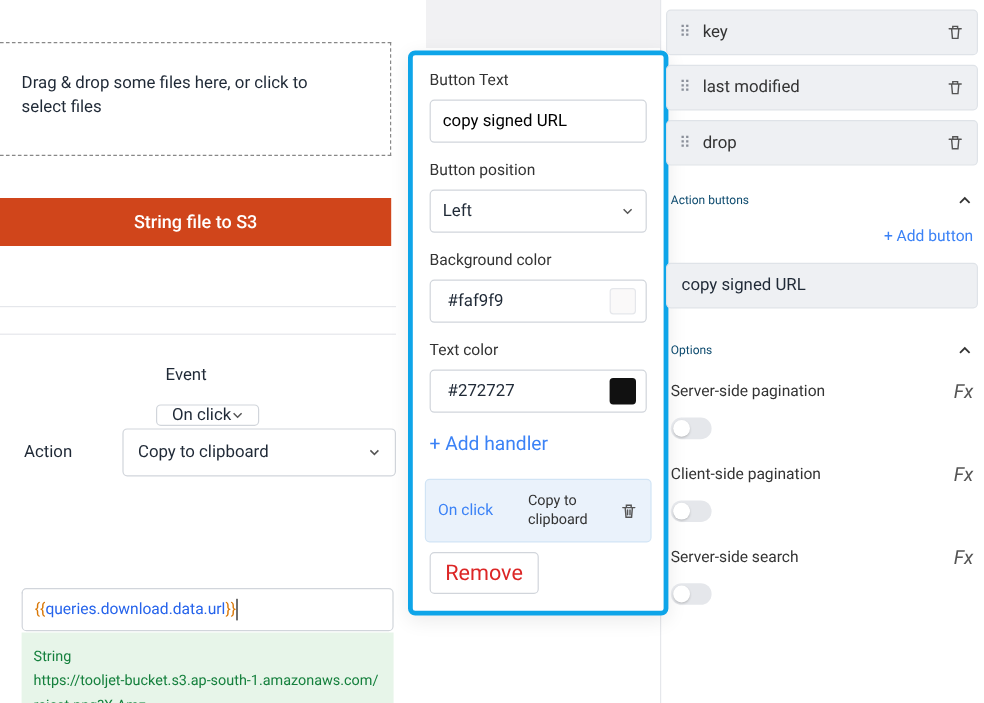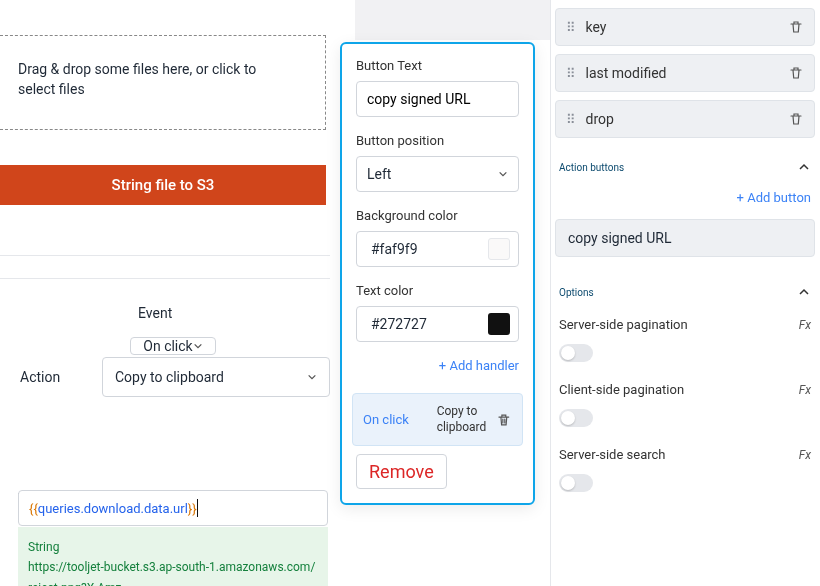--- a/index.html
+++ b/index.html
@@ -24,29 +24,29 @@
 .text-label { position: absolute; left: 18px; top: 490px; font-size: 15px; color: #1f2936; }
 .text-input-box { position: absolute; left: 18px; top: 490px; width: 310px; height: 36px; border: 1px solid #d1d5db; border-radius: 4px; padding: 0 10px; display: flex; align-items: center; background: #fff; font-family: monospace; font-size: 13px; }
 .text-input-box .brace { color: #d97706; }
 .text-input-box .var { color: #2563eb; }
 .cursor-line { display: inline-block; width: 1px; height: 18px; background: #111; vertical-align: middle; }
 
 .preview-box { position: absolute; left: 18px; top: 527px; width: 310px; background: #e7f5e9; padding: 10px; font-family: monospace; font-size: 12px; color: #15803d; line-height: 1.7; border-radius: 0 0 4px 4px; }
 .preview-url { word-break: break-all; }
 
 
-.popover { position: absolute; left: 340px; top: 42px; width: 195px; background: #fff; border: 2px solid #0ea5e9; border-radius: 6px; box-shadow: 0 4px 16px rgba(0,0,0,0.08); padding: 0; }
+.popover { position: absolute; left: 340px; top: 42px; width: 217px; background: #fff; border: 4px solid #0ea5e9; border-radius: 6px; box-shadow: 0 4px 16px rgba(0,0,0,0.08); padding: 0; }
 .popover-body { padding: 14px 14px 10px 14px; }
 .popover-label { font-size: 13px; color: #333; margin-bottom: 8px; }
 .popover-input { width: 100%; height: 36px; border: 1px solid #d1d5db; border-radius: 4px; padding: 0 10px; font-size: 14px; margin-bottom: 16px; }
 .popover-select { width: 100%; height: 36px; border: 1px solid #d1d5db; border-radius: 4px; padding: 0 10px; font-size: 14px; margin-bottom: 16px; display: flex; align-items: center; justify-content: space-between; cursor: pointer; }
 .color-row { display: flex; align-items: center; gap: 0; border: 1px solid #d1d5db; border-radius: 4px; height: 36px; margin-bottom: 16px; padding: 0 8px 0 14px; }
 .color-row span { flex: 1; font-size: 14px; }
 .color-swatch { width: 22px; height: 22px; border-radius: 3px; }
-.add-handler { text-align: right; color: #3b82f6; font-size: 13px; cursor: pointer; margin-bottom: 0; }
+.add-handler { text-align: left; color: #3b82f6; font-size: 16px; cursor: pointer; margin-bottom: 0; }
 .handler-row { background: #eaf2fb; border: 1px solid #d1e4f5; border-radius: 4px; margin: 10px 10px 8px 10px; padding: 10px 10px; display: flex; align-items: center; gap: 10px; }
 .handler-event { color: #3b82f6; font-size: 13px; width: 65px; }
 .handler-action { font-size: 12px; color: #333; flex: 1; line-height: 1.3; }
 .handler-trash { width: 16px; height: 16px; cursor: pointer; color: #555; }
 .remove-row { padding: 0 14px 14px 14px; }
 .remove-btn { border: 1px solid #d1d5db; color: #dc2626; background: #fff; padding: 6px 12px; border-radius: 4px; font-size: 18px; cursor: pointer; }
 
 
 .center-bg { position: absolute; left: 355px; top: 0; width: 195px; height: 40px; background: #f1f1f3; z-index: -1; }
 .center-line { position: absolute; left: 550px; top: 0; width: 1px; height: 586px; background: #e5e7eb; }
@@ -60,21 +60,21 @@
 
 .section-header { display: flex; align-items: center; justify-content: space-between; padding: 14px 4px 10px 4px; }
 .section-title { font-size: 10px; color: #0c4a6e; }
 .chevron-up { width: 14px; height: 14px; }
 
 .add-button-link { text-align: right; color: #3b82f6; font-size: 13px; cursor: pointer; padding: 6px 4px 14px 4px; }
 .action-item { background: #eef0f3; border: 1px solid #dfe3e8; border-radius: 4px; height: 38px; display: flex; align-items: center; padding: 0 12px; margin-bottom: 14px; font-size: 14px; }
 
 .option-row { display: flex; align-items: center; justify-content: space-between; padding: 8px 4px; }
 .option-label { font-size: 13px; color: #333; }
-.fx-badge { font-size: 12px; color: #555; font-style: italic; }
+.fx-badge { font-size: 16px; color: #555; font-style: italic; }
 .toggle { width: 34px; height: 18px; background: #e5e7eb; border-radius: 10px; position: relative; cursor: pointer; margin: 4px 0 12px 4px; }
 .toggle::after { content: ""; position: absolute; left: 2px; top: 2px; width: 14px; height: 14px; background: #fff; border-radius: 50%; box-shadow: 0 1px 2px rgba(0,0,0,0.2); }
 
 svg { display: block; }
 </style>
 </head>
 <body>
 
 <div class="center-bg"></div>
 <div class="center-line"></div>

